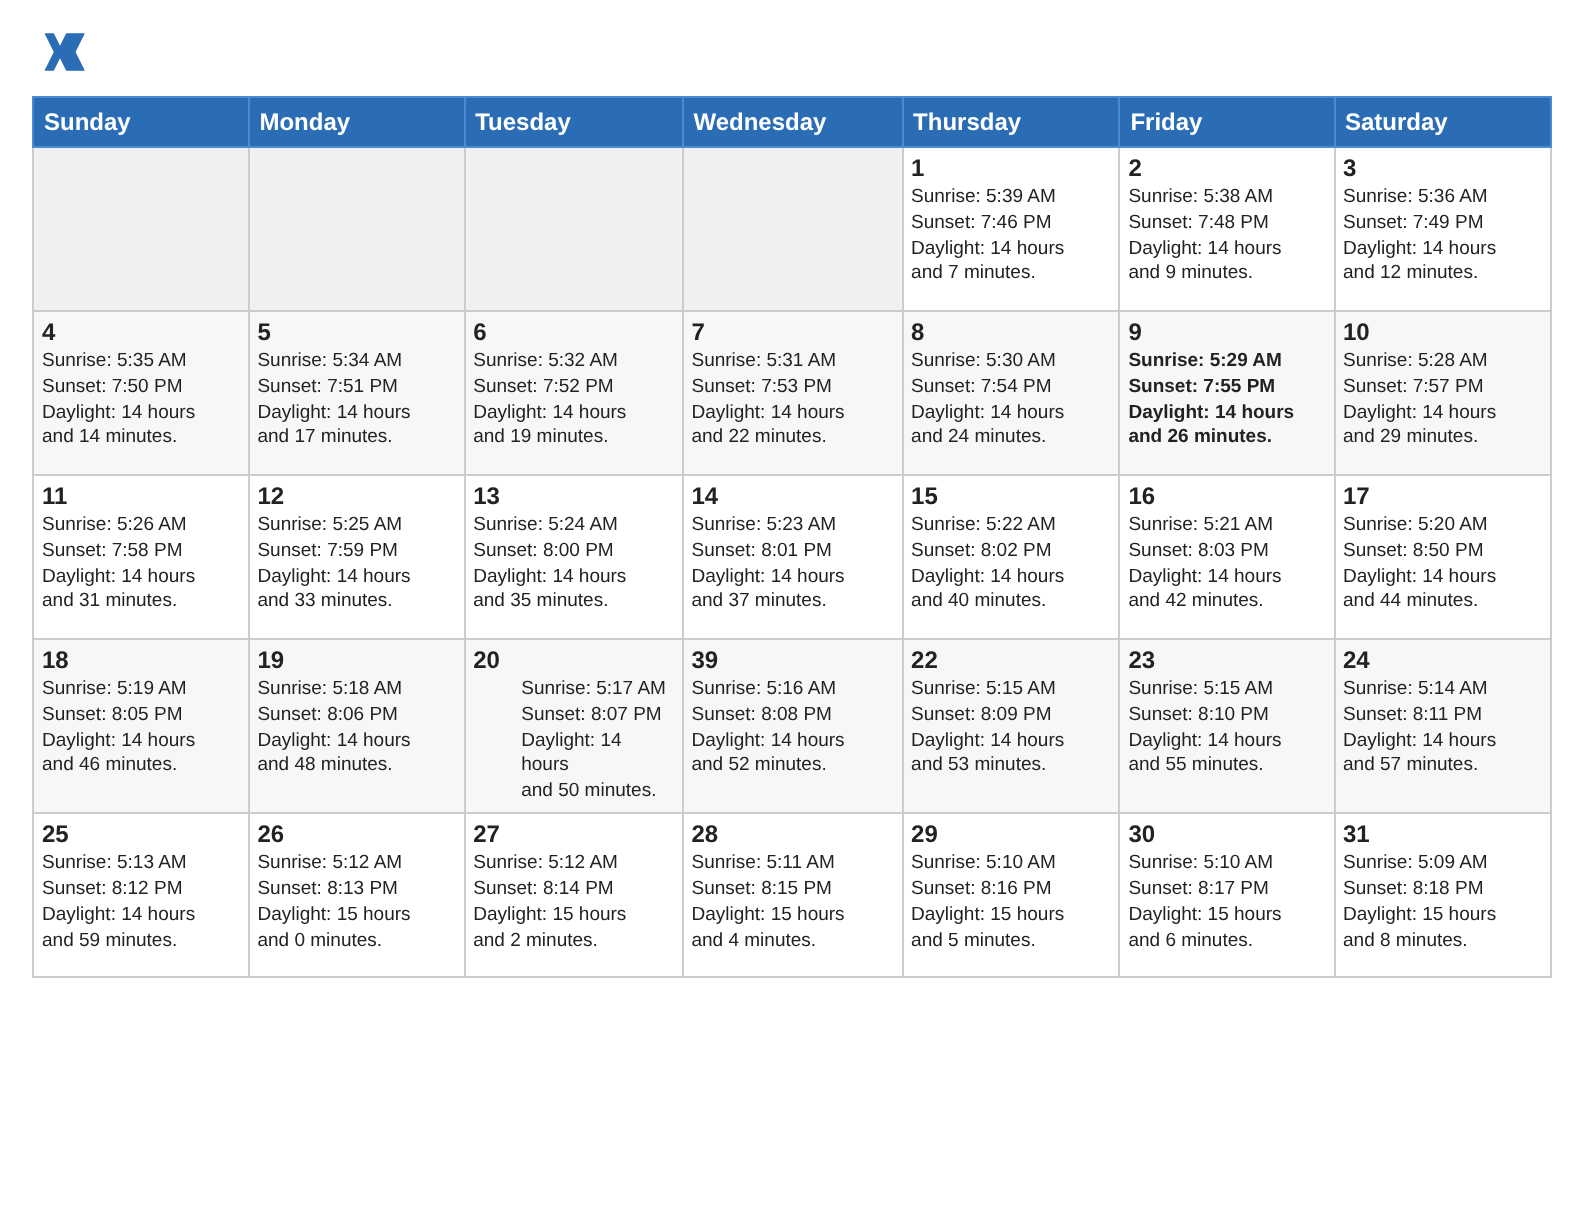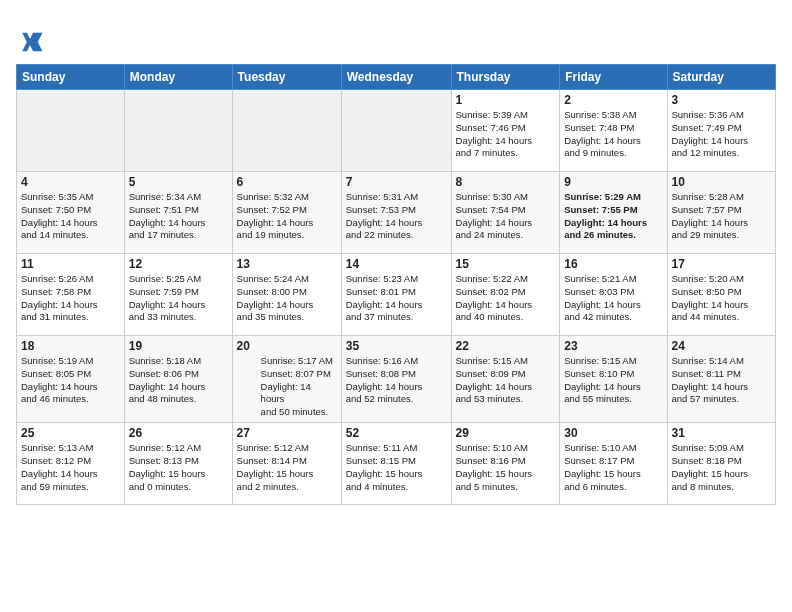--- a/index.html
+++ b/index.html
@@ -7,21 +7,21 @@
       font-family: Arial, sans-serif;
       background: #fff;
       width: 792px;
       height: 612px;
       overflow: hidden;
     }
     .page {
       width: 792px;
       height: 458px;
       background: #fff;
-      padding: 28px 16px 10px 16px;
+      padding: 12px 16px 10px 16px;
     }
     .header {
       display: flex;
       justify-content: space-between;
       align-items: flex-start;
       margin-bottom: 8px;
     }
     .logo {
       display: flex;
       align-items: center;
@@ -273,21 +273,21 @@
 and 48 minutes.</div>
           </td>
           <td>
             <div class="day-num">20</div>
             <div class="day-info" style="white-space: pre-line; margin-left: 24px;">Sunrise: 5:17 AM
 Sunset: 8:07 PM
 Daylight: 14 hours
 and 50 minutes.</div>
           </td>
           <td>
-            <div class="day-num">35</div>
+            <div class="day-num">39</div>
             <div class="day-info" style="white-space: pre-line;">Sunrise: 5:16 AM
 Sunset: 8:08 PM
 Daylight: 14 hours
 and 52 minutes.</div>
           </td>
           <td>
             <div class="day-num">22</div>
             <div class="day-info" style="white-space: pre-line;">Sunrise: 5:15 AM
 Sunset: 8:09 PM
 Daylight: 14 hours
@@ -324,21 +324,21 @@
 and 0 minutes.</div>
           </td>
           <td>
             <div class="day-num">27</div>
             <div class="day-info" style="white-space: pre-line;">Sunrise: 5:12 AM
 Sunset: 8:14 PM
 Daylight: 15 hours
 and 2 minutes.</div>
           </td>
           <td>
-            <div class="day-num">52</div>
+            <div class="day-num">28</div>
             <div class="day-info" style="white-space: pre-line;">Sunrise: 5:11 AM
 Sunset: 8:15 PM
 Daylight: 15 hours
 and 4 minutes.</div>
           </td>
           <td>
             <div class="day-num">29</div>
             <div class="day-info" style="white-space: pre-line;">Sunrise: 5:10 AM
 Sunset: 8:16 PM
 Daylight: 15 hours

